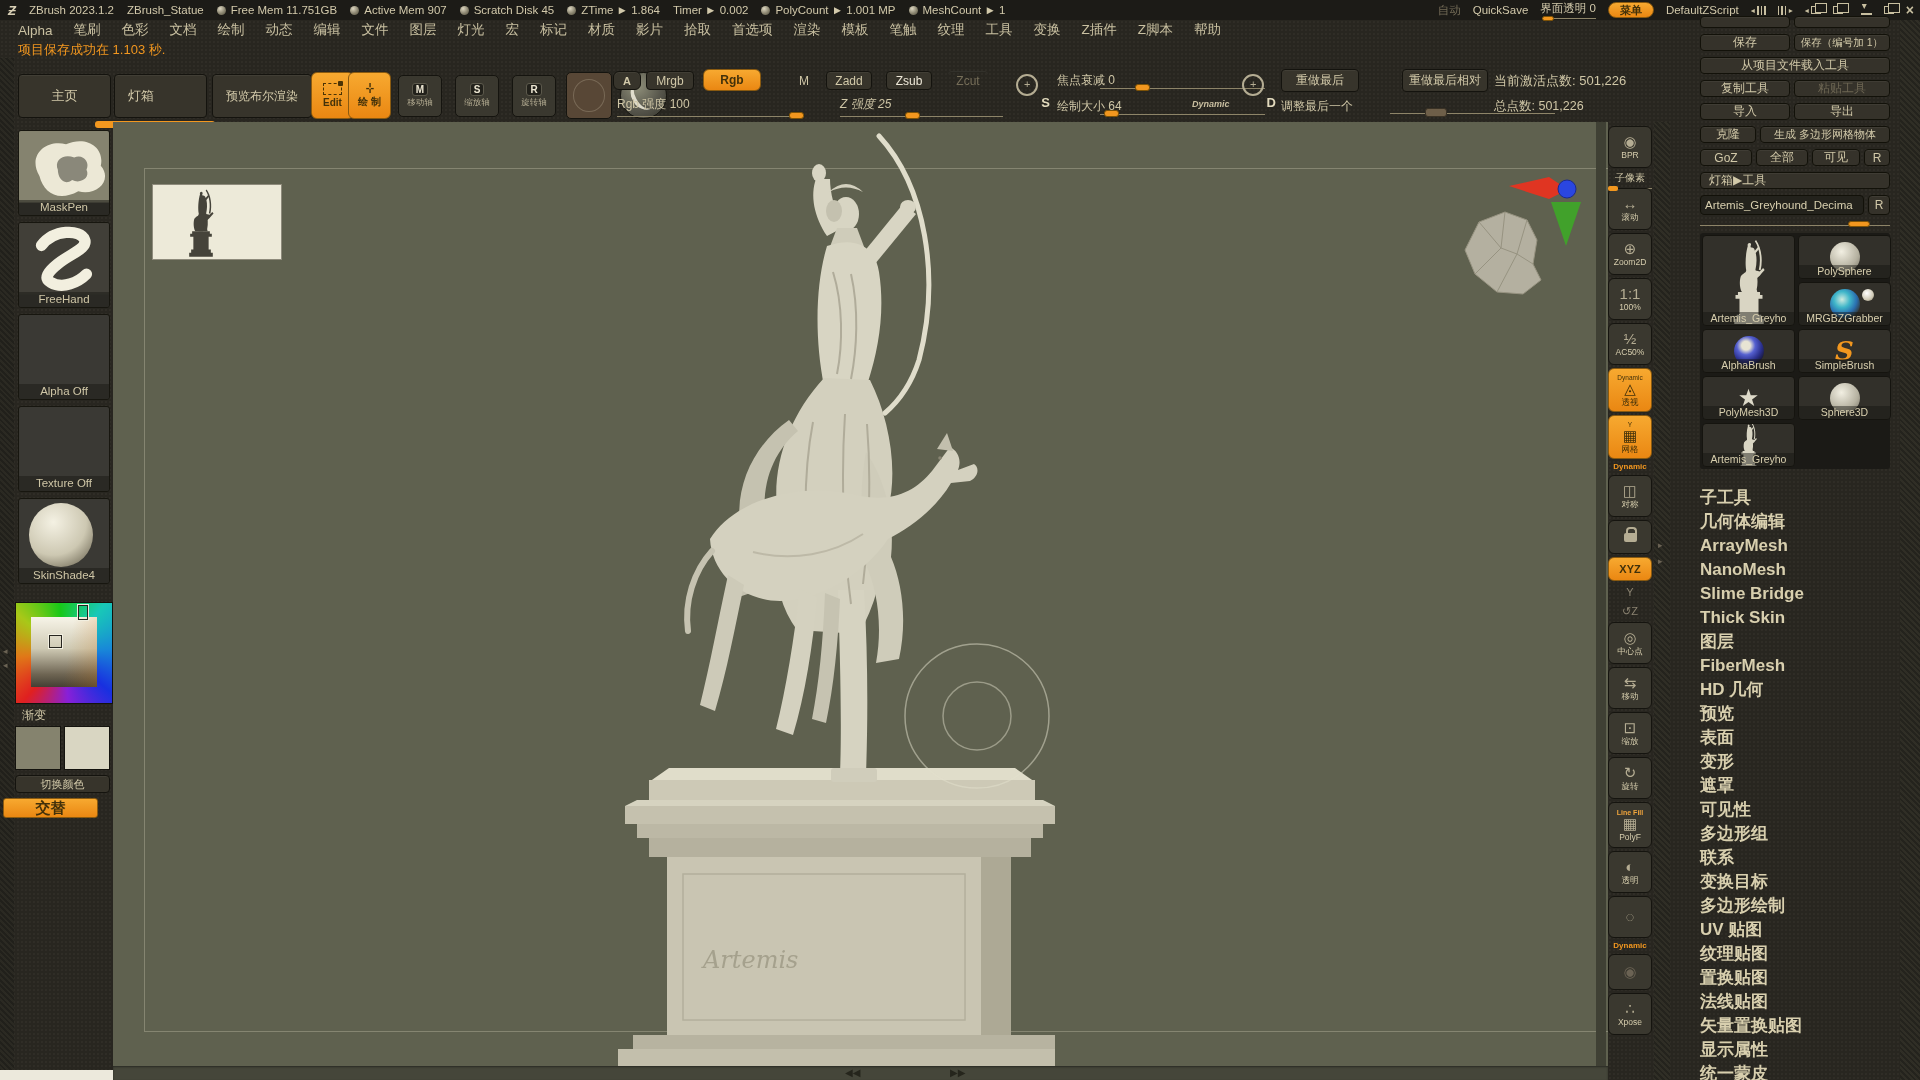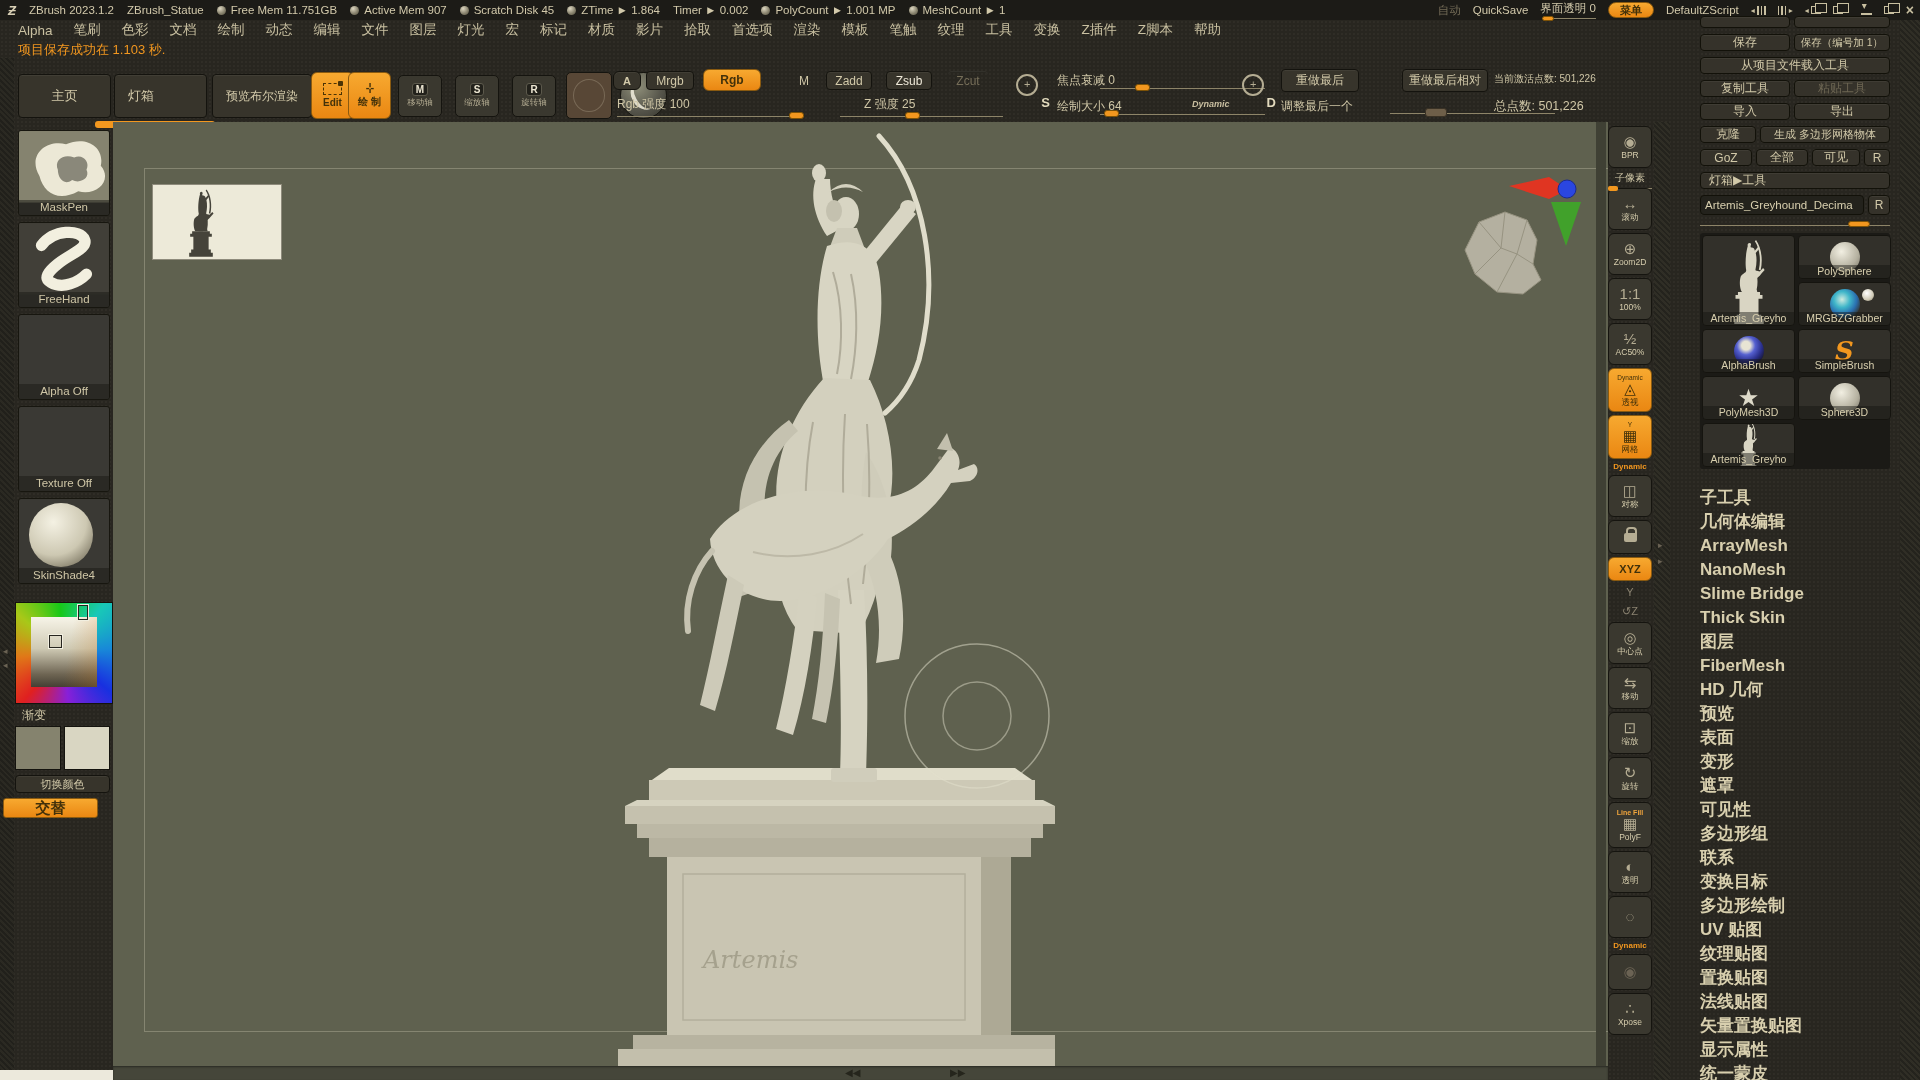--- a/index.html
+++ b/index.html
@@ -290,21 +290,21 @@
     <div class="btn abs" style="left:646px;top:13px;width:48px;height:19px;font-size:12px;">Mrgb</div>
     <div class="btn-orange abs" style="left:703px;top:11px;width:58px;height:22px;border-radius:6px;font-size:12px;">Rgb</div>
     <span class="slabel" style="left:617px;top:38px;">Rgb 强度 100</span>
     <span class="sline" style="left:617px;top:58px;width:187px;"></span>
     <span class="handle" style="left:789px;top:54px;"></span>
 
     <span class="slabel" style="left:799px;top:16px;">M</span>
     <div class="btn abs" style="left:826px;top:13px;width:46px;height:19px;font-size:12px;">Zadd</div>
     <div class="btn abs" style="left:886px;top:13px;width:46px;height:19px;font-size:12px;color:#eee8d8;">Zsub</div>
     <div class="btn dimtxt abs" style="left:948px;top:13px;width:40px;height:19px;font-size:12px;background:none;border:none;">Zcut</div>
-    <span class="slabel" style="left:864px;top:38px;">Z 强度 25</span>
+    <span class="slabel" style="left:840px;top:38px;font-style:italic;">Z 强度 25</span>
     <span class="sline" style="left:840px;top:58px;width:163px;"></span>
     <span class="handle" style="left:905px;top:54px;"></span>
 
     <div class="sdico" style="left:1014px;top:12px;">
       <span class="ring"></span>
       <b>S</b>
     </div>
 
     <span class="slabel" style="left:1057px;top:14px;">焦点衰减 0</span>
     <span class="sline" style="left:1100px;top:30px;width:165px;"></span>
@@ -318,21 +318,21 @@
       <span class="ring"></span>
       <b>D</b>
     </div>
 
     <div class="btn abs" style="left:1281px;top:11px;width:78px;height:23px;font-size:12px;">重做最后</div>
     <div class="btn abs" style="left:1402px;top:11px;width:86px;height:23px;font-size:12px;">重做最后相对</div>
     <span class="slabel dim" style="left:1281px;top:40px;">调整最后一个</span>
     <span class="sline" style="left:1390px;top:55px;width:165px;"></span>
     <span class="handle dimh" style="left:1425px;top:50px;"></span>
 
-    <span class="slabel" style="left:1494px;top:14px;font-size:10px;">当前激活点数: 501,226</span>
+    <span class="slabel" style="left:1494px;top:14px;font-size:13px;">当前激活点数: 501,226</span>
     <span class="slabel" style="left:1494px;top:40px;font-size:12.5px;">总点数: 501,226</span>
   </div>
 
   <div id="orangebar"></div>
 
   <div id="left-edge">
     <span class="edgearrow" style="top:588px;">◂</span>
     <span class="edgearrow" style="top:602px;">◂</span>
   </div>
 

